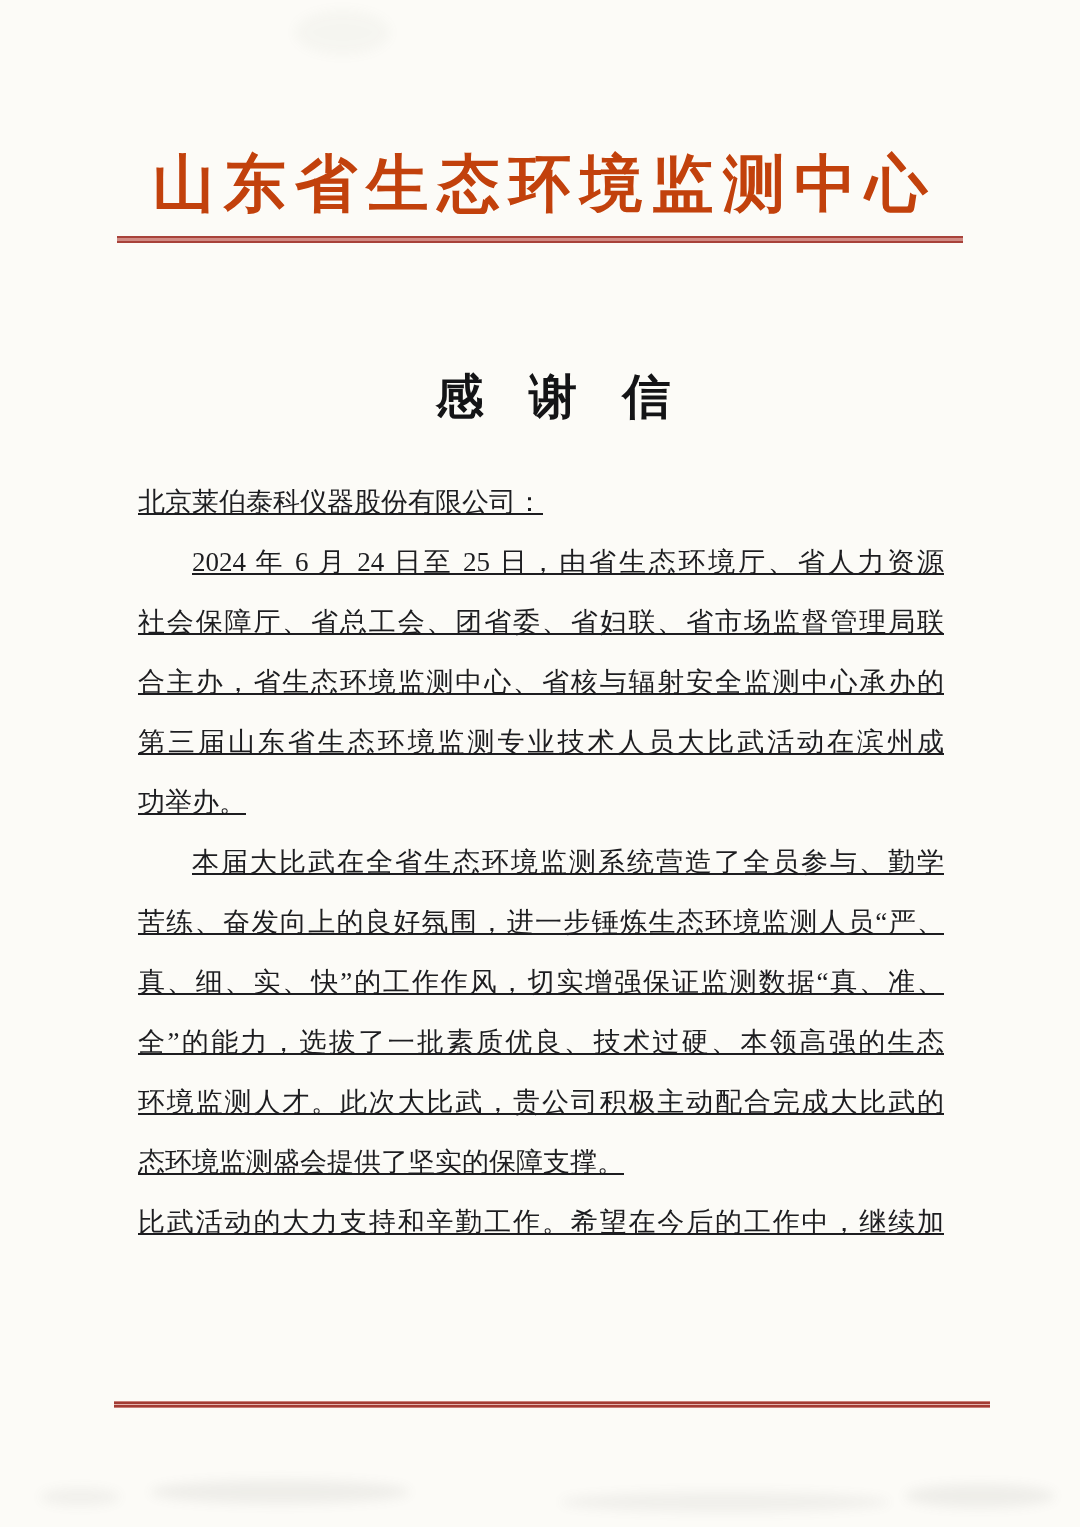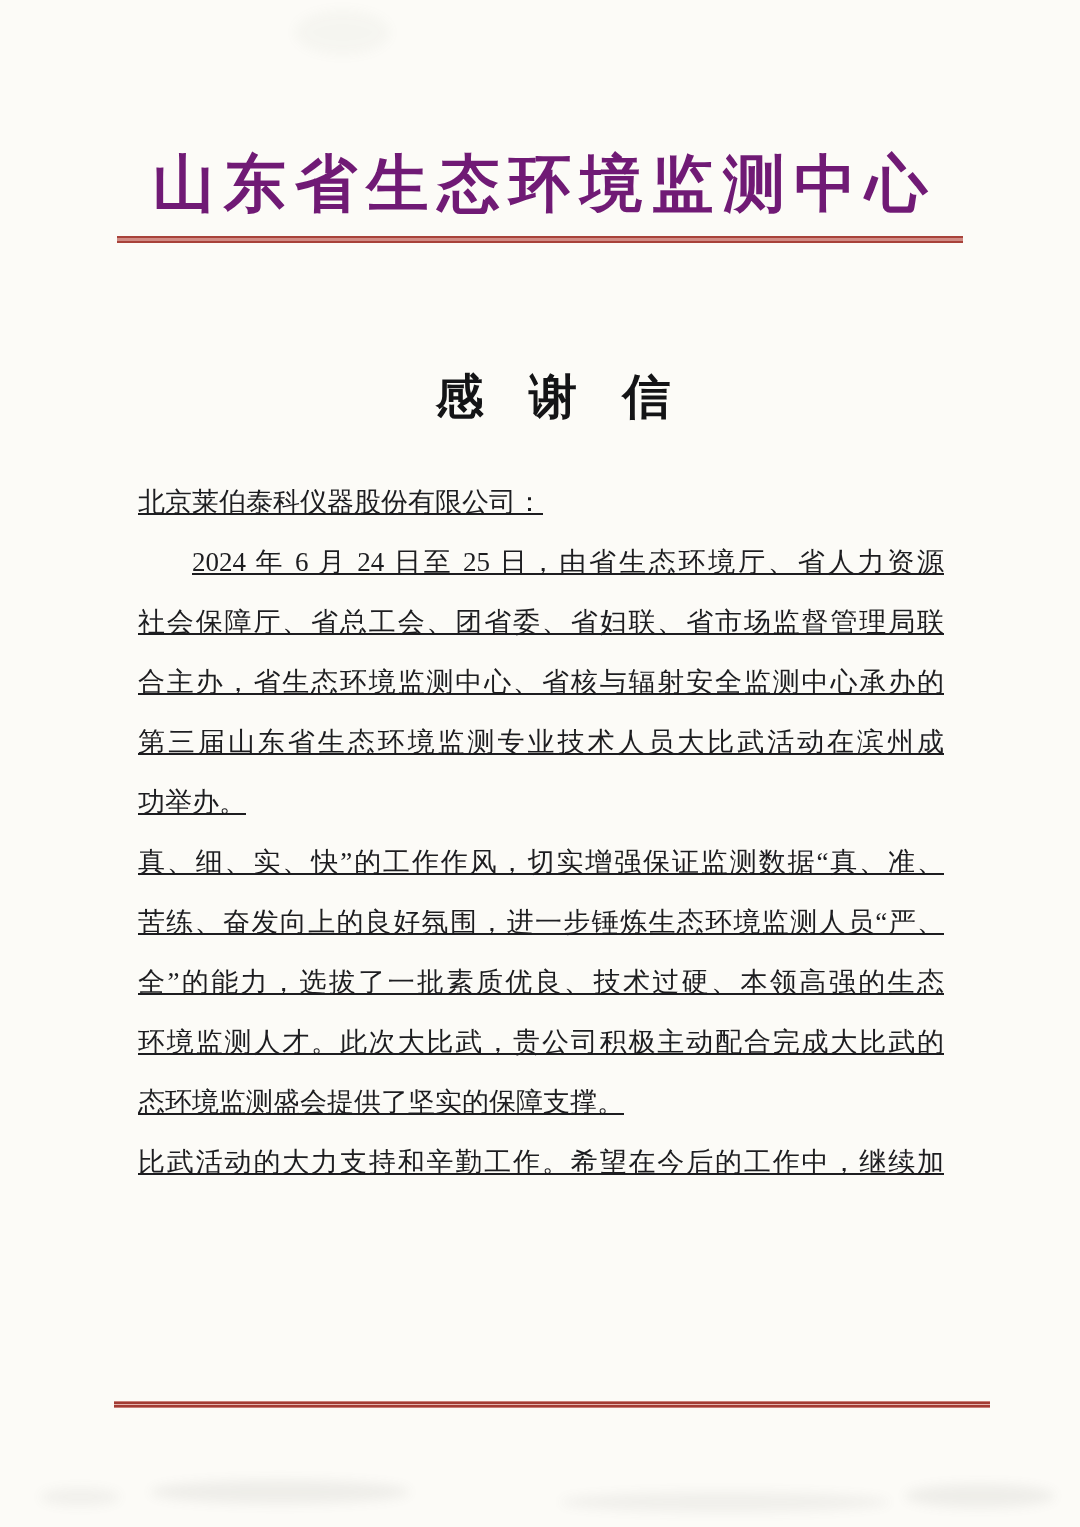--- a/index.html
+++ b/index.html
@@ -18,21 +18,21 @@
     position: absolute;
     top: 142px;
     left: 0;
     width: 100%;
     text-align: center;
   }
   .org-name {
     display: inline-block;
     font-size: 62px;
     font-weight: 700;
-    color: #701a75;
+    color: #c2410c;
     letter-spacing: 0.15em;
     margin-right: -0.15em;
     white-space: nowrap;
   }
   
   .rule { position: absolute; }
   .rule-top {
     top: 236px;
     left: 117px;
     width: 846px;
@@ -119,22 +119,23 @@
   </h1>
 
   <div class="letter-body">
 
   <div class="body-line para-end">北京莱伯泰科仪器股份有限公司：</div>
       <div class="body-line indent">2024 年 6 月 24 日至 25 日，由省生态环境厅、省人力资源</div>
       <div class="body-line">社会保障厅、省总工会、团省委、省妇联、省市场监督管理局联</div>
       <div class="body-line">合主办，省生态环境监测中心、省核与辐射安全监测中心承办的</div>
       <div class="body-line">第三届山东省生态环境监测专业技术人员大比武活动在滨州成</div>
       <div class="body-line para-end">功举办。</div>
+      <div class="body-line indent">本届大比武在全省生态环境监测系统营造了全员参与、勤学</div>
+      <div class="body-line">苦练、奋发向上的良好氛围，进一步锤炼生态环境监测人员“严、</div>
       <div class="body-line">真、细、实、快”的工作作风，切实增强保证监测数据“真、准、</div>
-      <div class="body-line">苦练、奋发向上的良好氛围，进一步锤炼生态环境监测人员“严、</div>
       <div class="body-line">全”的能力，选拔了一批素质优良、技术过硬、本领高强的生态</div>
       <div class="body-line">环境监测人才。此次大比武，贵公司积极主动配合完成大比武的</div>
       <div class="body-line para-end">态环境监测盛会提供了坚实的保障支撑。</div>
       <div class="body-line">比武活动的大力支持和辛勤工作。希望在今后的工作中，继续加</div>
     </div>
 
   <div class="rule rule-bottom"></div>
 
   <div class="artifact a2"></div>
   <div class="artifact a3"></div>

